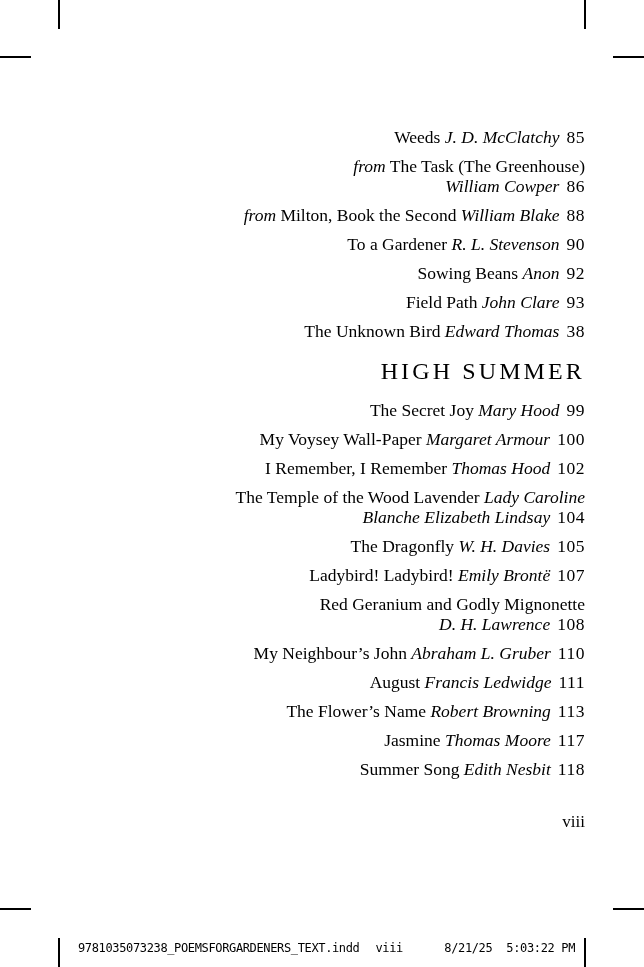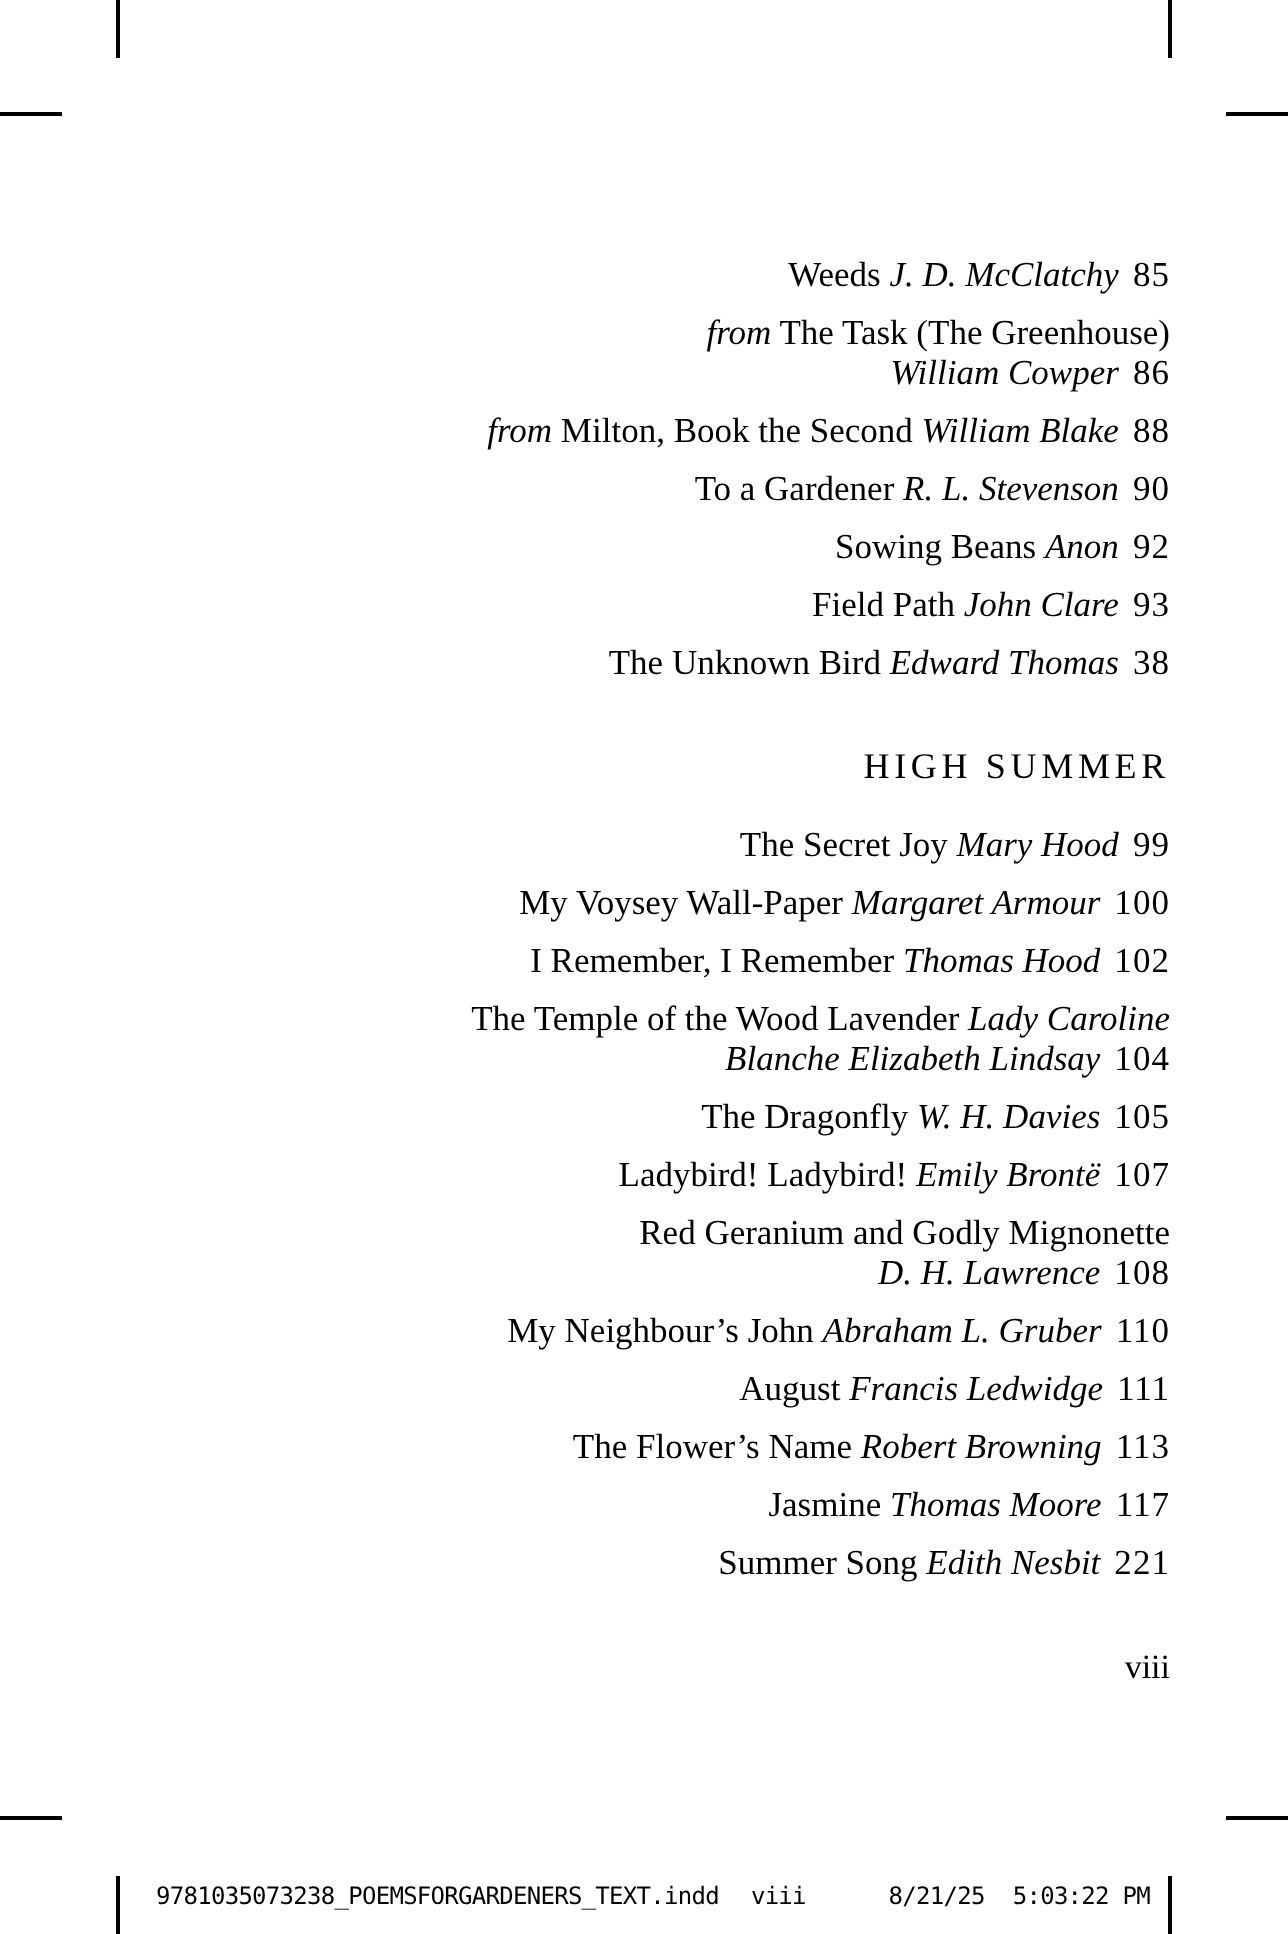--- a/index.html
+++ b/index.html
@@ -35,25 +35,25 @@
     line-height: 20px;
   }
   .toc-entry { margin-bottom: 9px; }
   .toc-line  { white-space: pre-wrap; }
   .seg-roman  { font-style: normal; }
   .seg-italic { font-style: italic; }
   .seg-page   { margin-left: 0.4em; letter-spacing: 0.03em; }
 
   .heading {
     font-weight: normal;
-    font-size: 18px;
+    font-size: 24px;
     line-height: 20px;
     letter-spacing: 0.13em;
     text-indent: 0.13em;
-    margin-top: 32px;
+    margin-top: 20px;
     margin-bottom: 19px;
   }
 
   .folio {
     margin-top: 33px;
     line-height: 20px;
     font-size: 17px;
   }
 
   
@@ -142,21 +142,21 @@
       <div class="toc-entry">
         <div class="toc-line"><span class="seg-roman">August </span><span class="seg-italic">Francis Ledwidge</span><span class="seg-page">111</span></div>
       </div>
       <div class="toc-entry">
         <div class="toc-line"><span class="seg-roman">The Flower’s Name </span><span class="seg-italic">Robert Browning</span><span class="seg-page">113</span></div>
       </div>
       <div class="toc-entry">
         <div class="toc-line"><span class="seg-roman">Jasmine </span><span class="seg-italic">Thomas Moore</span><span class="seg-page">117</span></div>
       </div>
       <div class="toc-entry">
-        <div class="toc-line"><span class="seg-roman">Summer Song </span><span class="seg-italic">Edith Nesbit</span><span class="seg-page">221</span></div>
+        <div class="toc-line"><span class="seg-roman">Summer Song </span><span class="seg-italic">Edith Nesbit</span><span class="seg-page">118</span></div>
       </div>
     </div>
   <div class="folio">viii</div>
 </main>
 
 <div class="slug">
   <div>
     <span>9781035073238_POEMSFORGARDENERS_TEXT.indd</span><span class="slug-page">viii</span>
   </div>
   <div>

